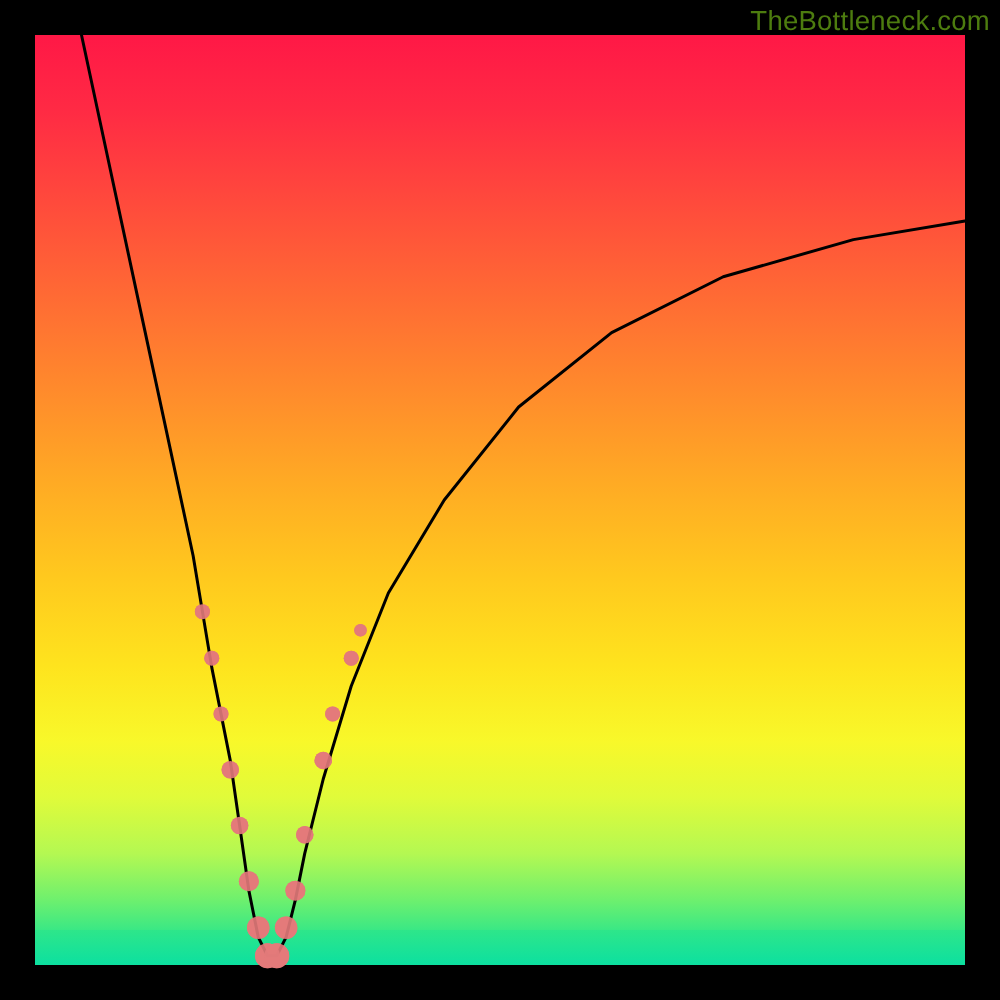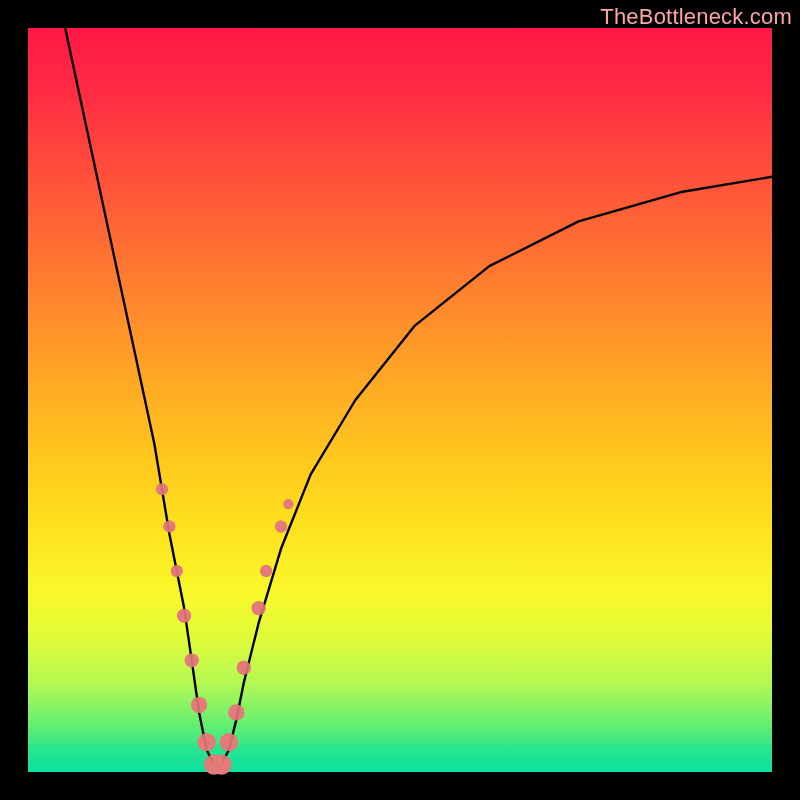--- a/index.html
+++ b/index.html
@@ -45,21 +45,21 @@
     left: 0;
     right: 0;
     bottom: 0;
     height: 28px;
     background: linear-gradient(to bottom, #2ee68a, #0ce0a0);
   }
   .watermark {
     position: absolute;
     top: 4px;
     right: 8px;
-    color: #fca5a5;
+    color: #4d7c0f;
     font-size: 22px;
     font-weight: 500;
     letter-spacing: 0.2px;
     z-index: 20;
     margin-left: 48px;
   }
   svg.curve {
     position: absolute;
     left: 0;
     top: 0;

